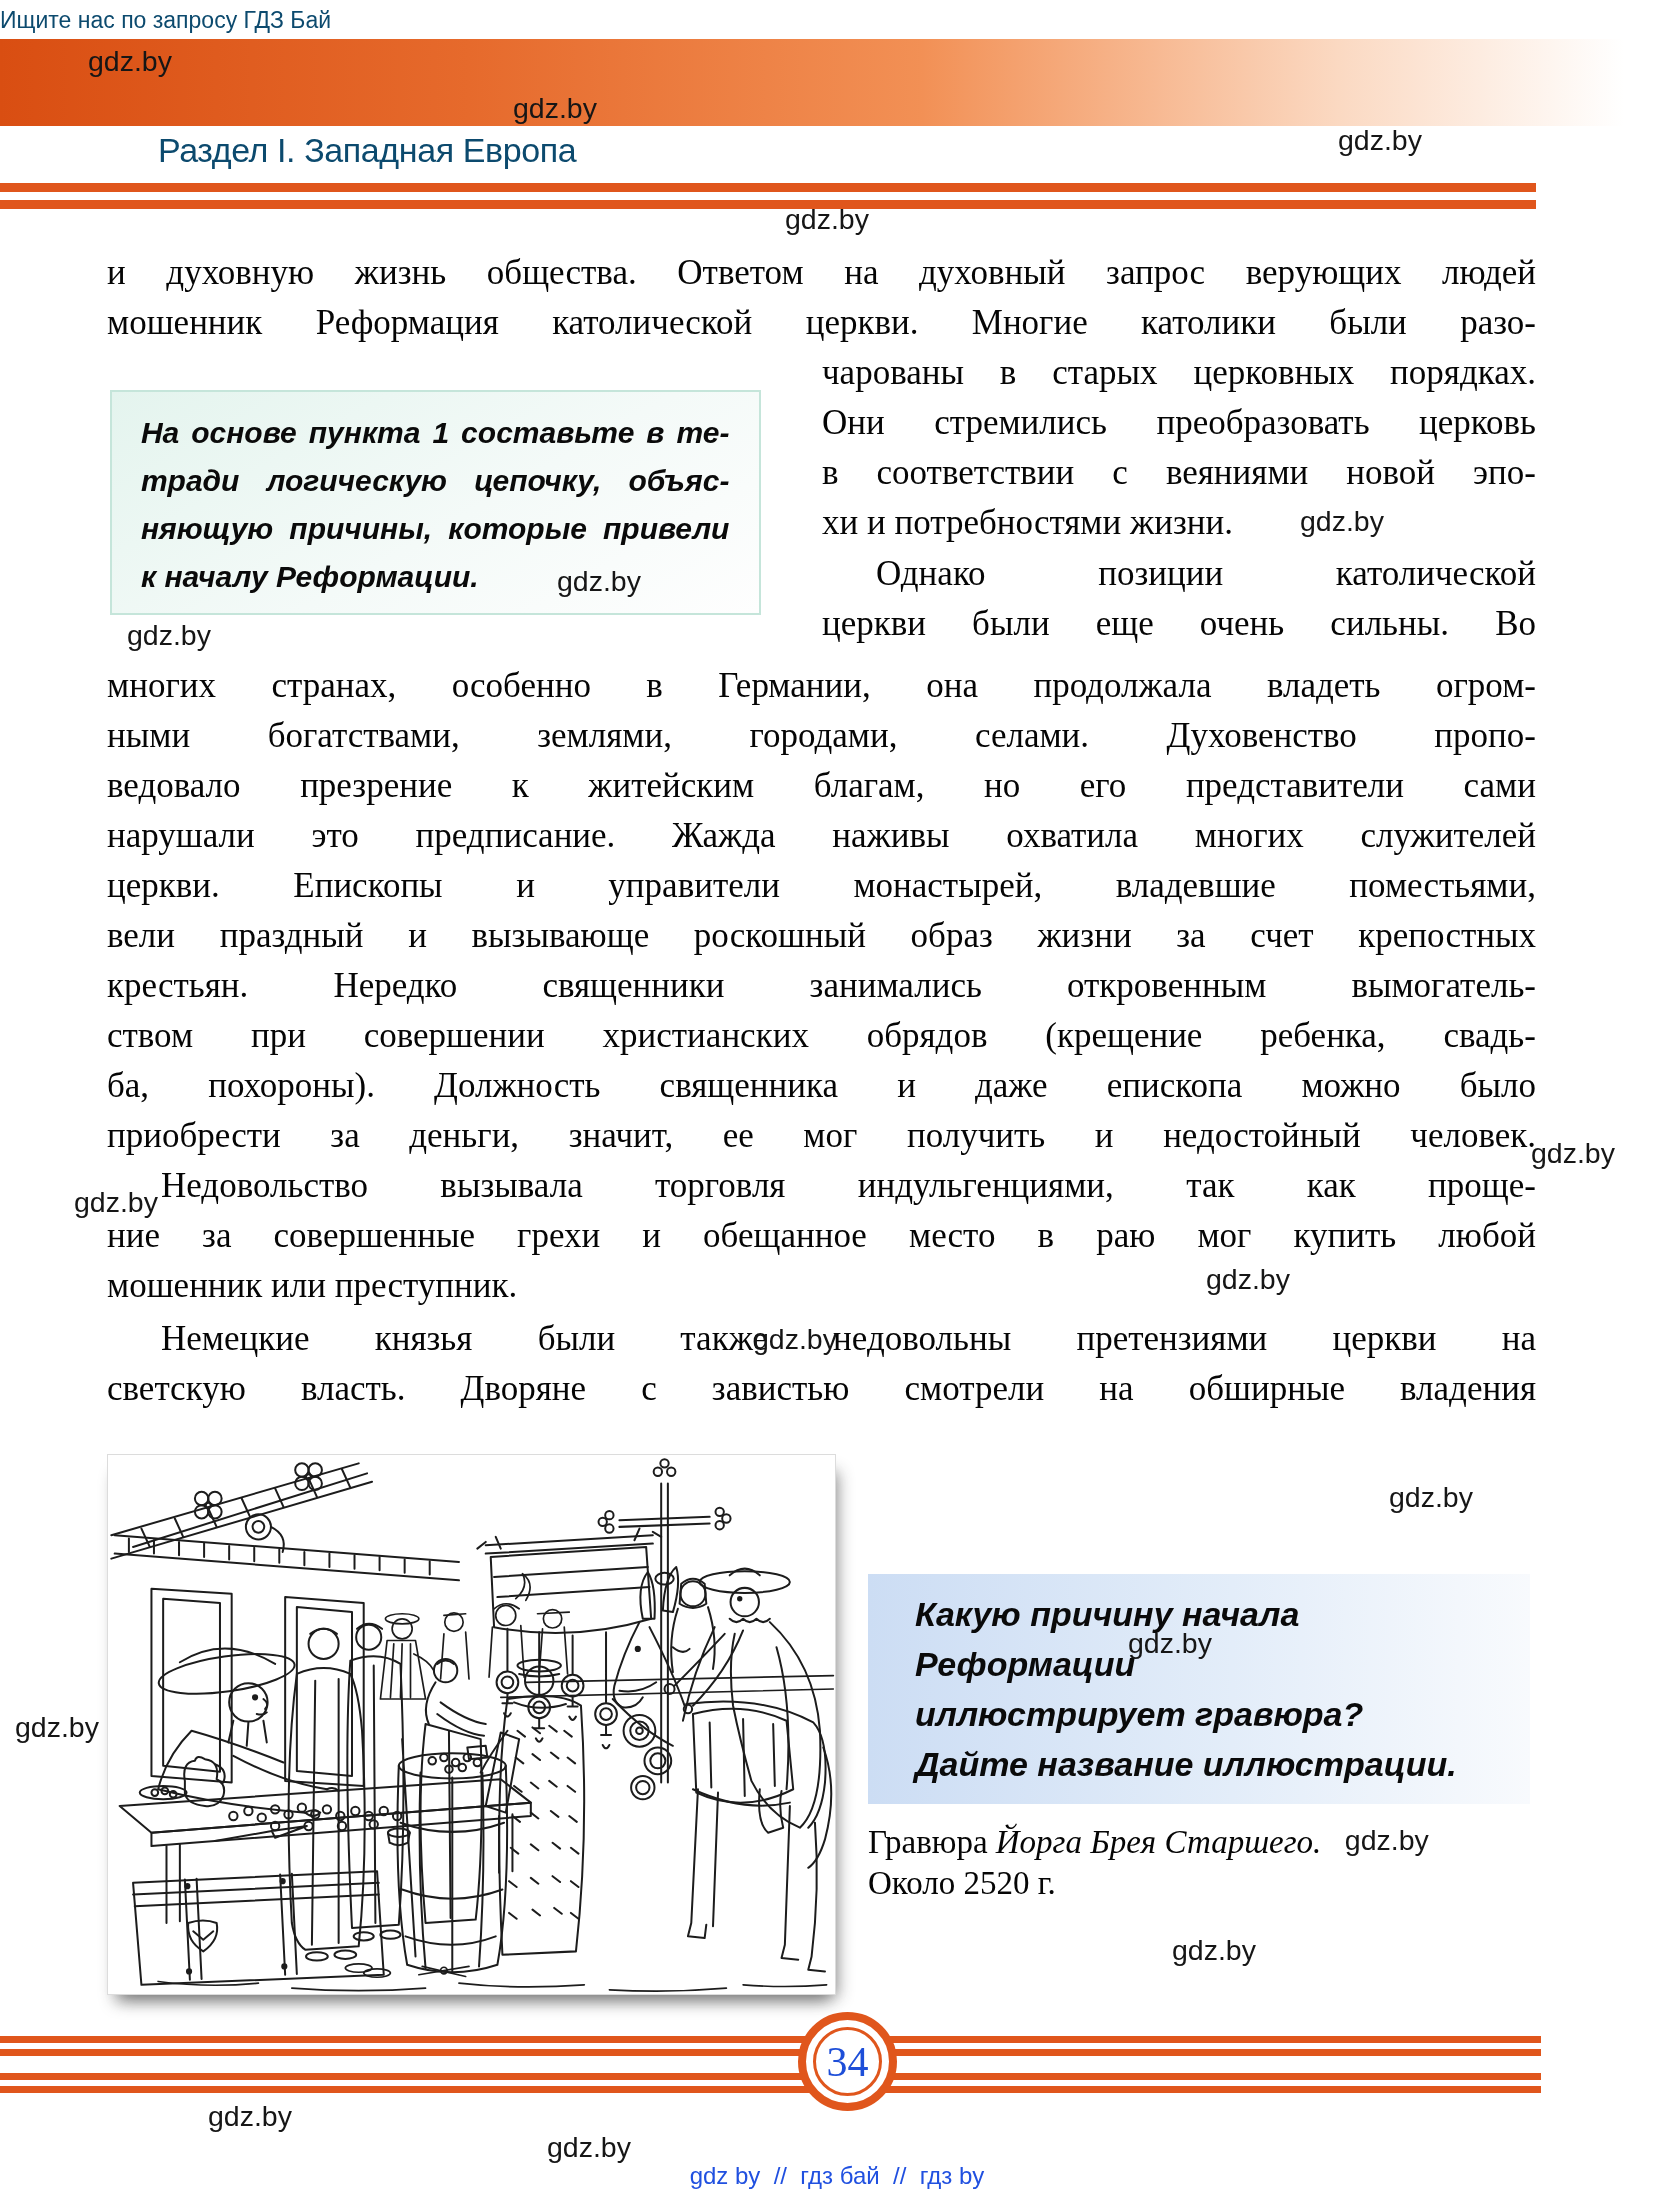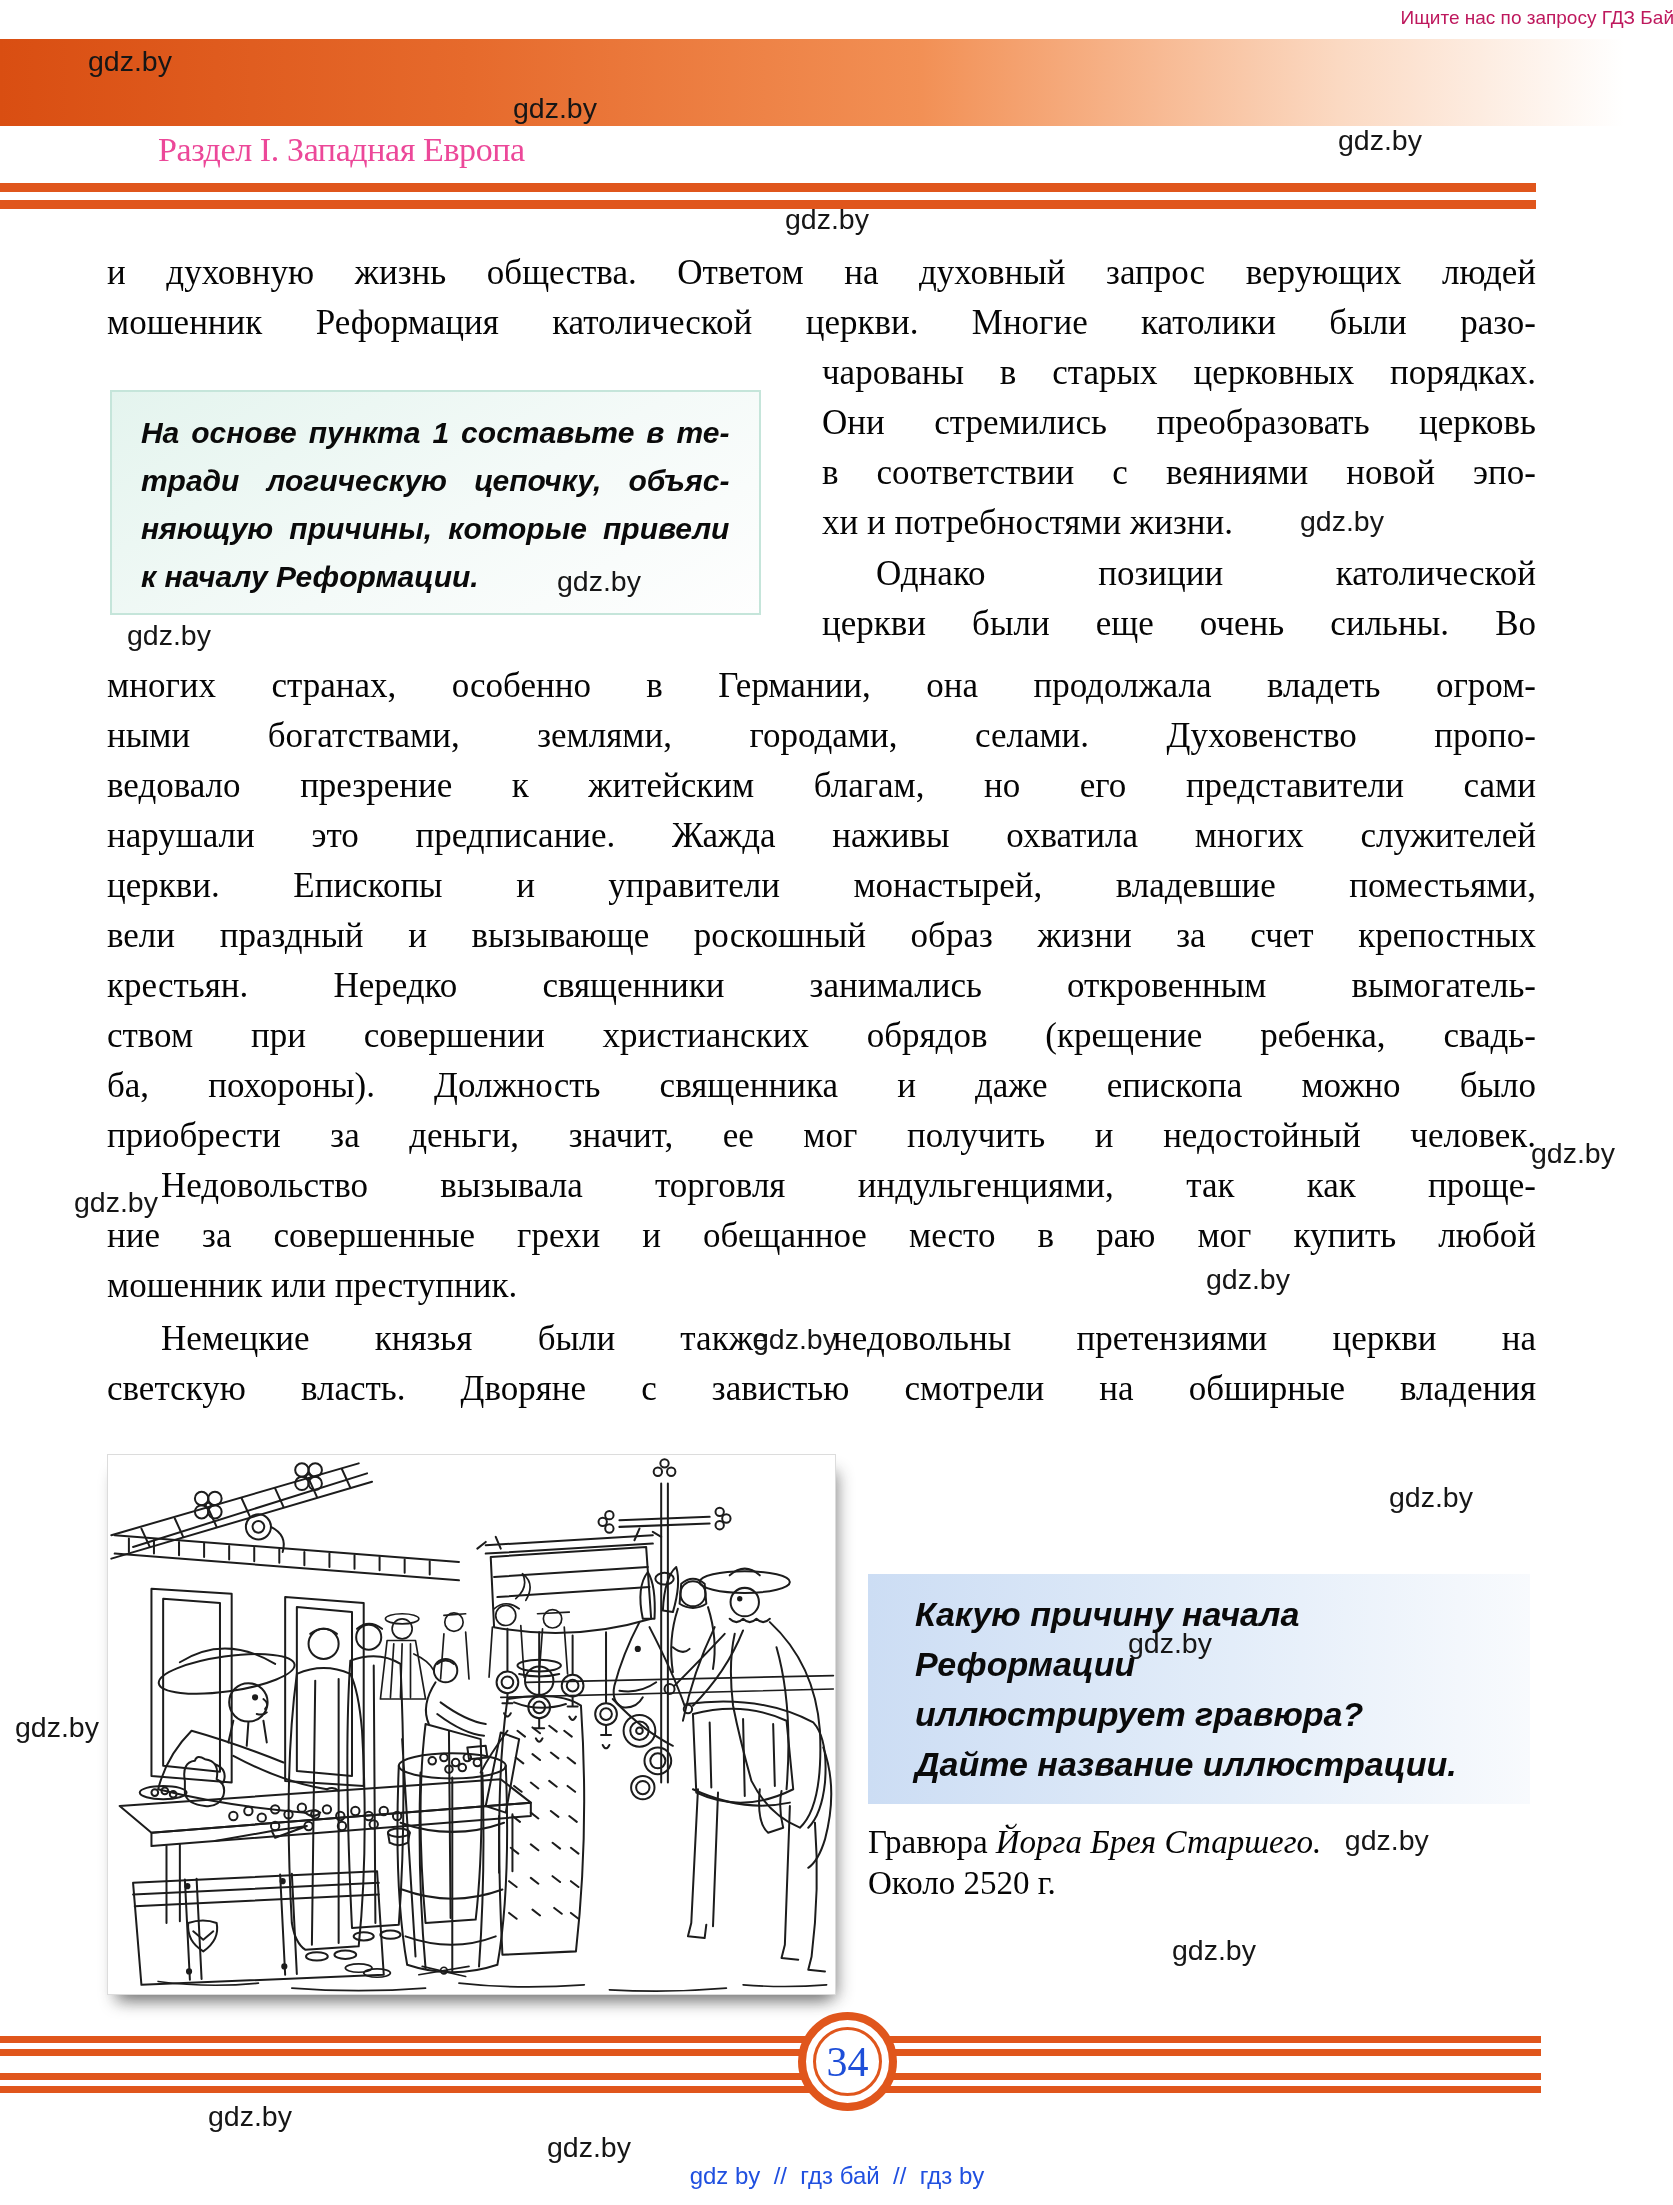--- a/index.html
+++ b/index.html
@@ -1,26 +1,26 @@
 <!DOCTYPE html>
 <html style="font-size:13.4px"><head>
 <meta charset="utf-8">
 <style>
   html,body{margin:0;padding:0;}
   body{
     width:1674px;height:2205px;position:relative;overflow:hidden;background:#ffffff;
     font-family:"Liberation Serif","DejaVu Serif",serif;color:#050505;
   }
   
-  .green-banner{position:absolute;top:6.7px;left:0;width:100%;text-align:right;
-    font-family:"Liberation Sans","DejaVu Sans",sans-serif;font-size:19px;color:#be185d;}
+  .green-banner{position:absolute;top:6.7px;left:0;width:100%;text-align:left;
+    font-family:"Liberation Sans","DejaVu Sans",sans-serif;font-size:23px;color:#0c4a6e;}
   .orange-bar{position:absolute;top:39px;left:0;width:100%;height:87px;
     background:linear-gradient(to right,#d94e12 0%,#e66a2c 28%,#f29055 55%,#fbd9c2 80%,#ffffff 97%);}
   .section-title{position:absolute;left:158px;top:131px;
-    font-family:Liberation Serif, serif;font-size:34px;letter-spacing:-0.4px;color:#ec4899;}
+    font-family:Liberation Sans, sans-serif;font-size:34px;letter-spacing:-0.4px;color:#0c4a6e;}
   .rules{position:absolute;left:0;top:183px;width:1536px;}
   .rule{height:9.2px;background:#e0561c;}
   .rule + .rule{margin-top:7.5px;}
   
   .wm{position:absolute;font-family:"Liberation Sans","DejaVu Sans",sans-serif;
     font-size:28.5px;color:#161616;white-space:nowrap;}
   .wm-inline{font-family:"Liberation Sans","DejaVu Sans",sans-serif;font-size:28.5px;color:#161616;
     display:inline-block;transform:translateY(-3.4px);}
   
   .content{position:absolute;left:107px;top:248px;width:1429px;

